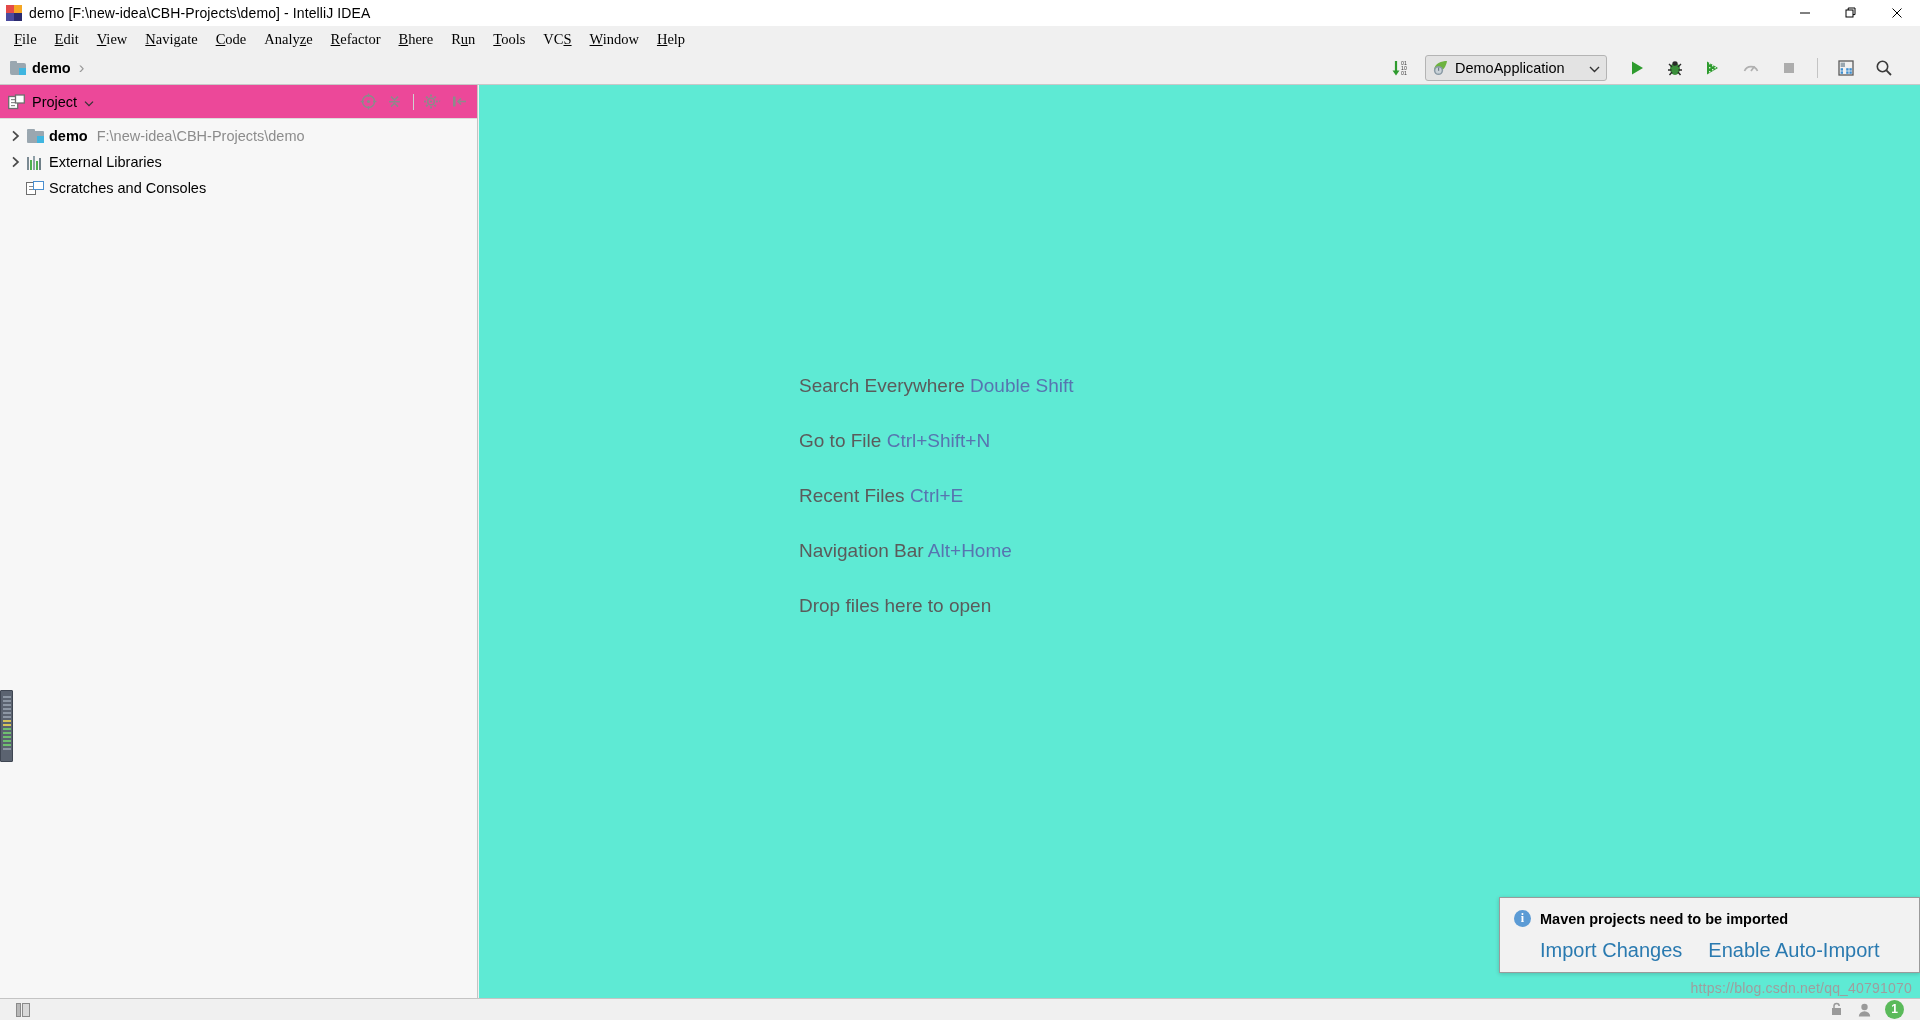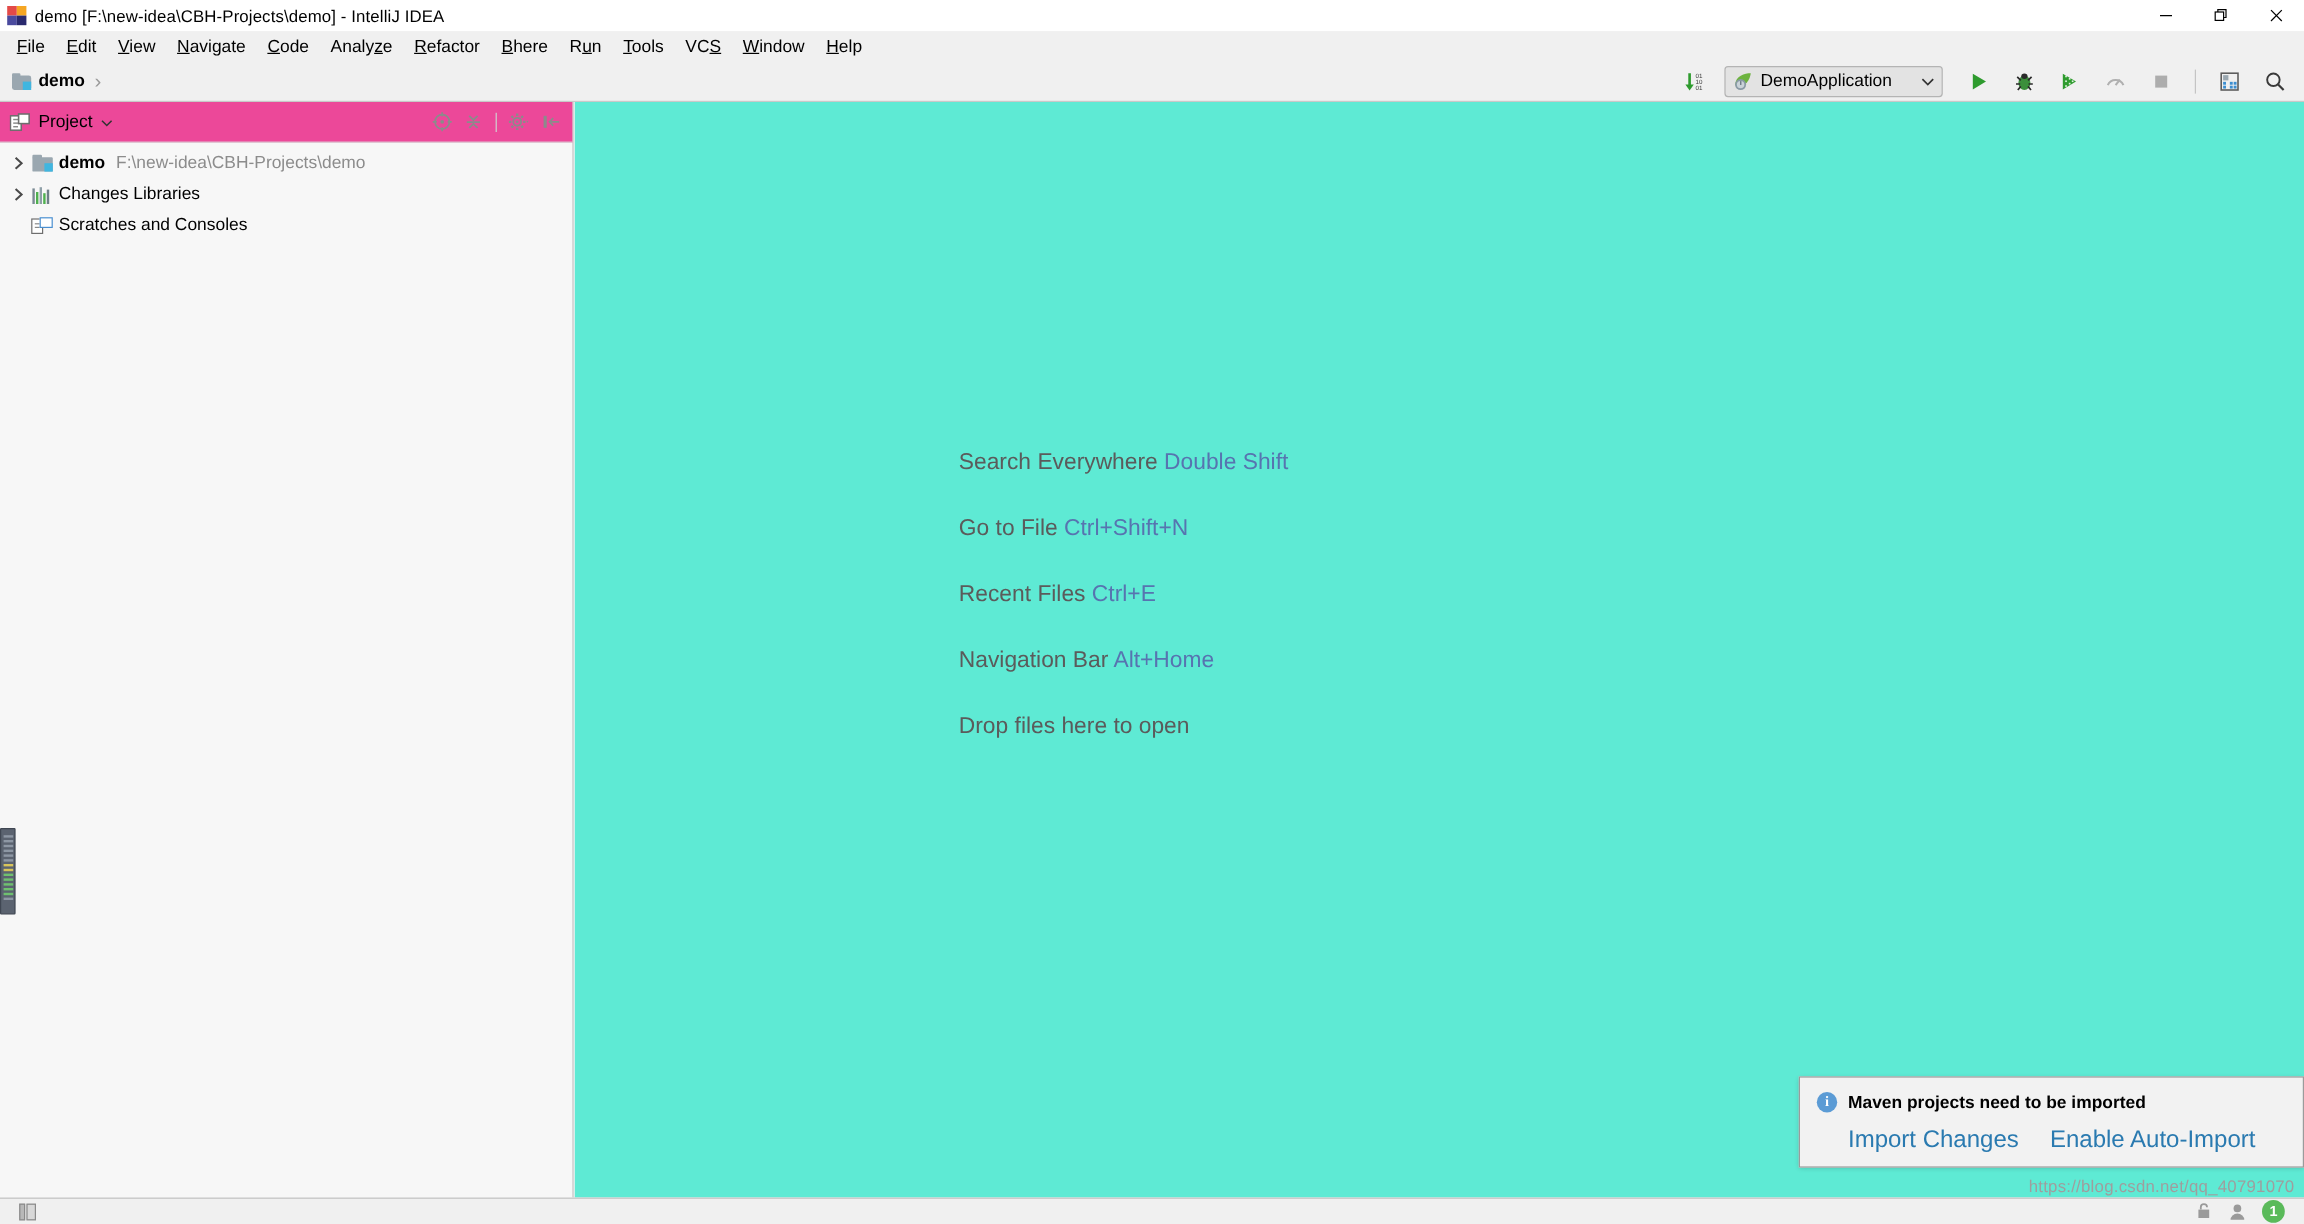--- a/index.html
+++ b/index.html
@@ -33,21 +33,21 @@
   .tb-btn {
     width: 46px; height: 26px; display: flex; align-items: center; justify-content: center;
     color: #000;
   }
   .tb-btn svg { display:block; }
 
   
   .menubar {
     position: absolute; top: 26px; left: 0; width: 1920px; height: 26px;
     background: #f0f0f0;
-    display: flex; align-items: center; padding-left: 5px;
+    display: flex; align-items: center; padding-left: 5px; font-family: Liberation Serif, serif;
   }
   .menu-item {
     font-size: 14.5px; color: #000; padding: 2px 9px; line-height: 18px;
     white-space: nowrap;
   }
   .menu-item u { text-decoration: underline; }
 
   
   .navbar {
     position: absolute; top: 52px; left: 0; width: 1920px; height: 33px;
@@ -57,21 +57,21 @@
   .crumb { display: flex; align-items: center; padding-left: 10px; }
   .crumb-folder {
     width: 16px; height: 14px; position: relative; margin-right: 6px;
   }
   .crumb-folder .body { position:absolute; left:0; top:2px; width:16px; height:12px; background:#9aa7b0; border-radius:1px 2px 2px 2px;}
   .crumb-folder .tab  { position:absolute; left:0; top:0px; width:7px; height:3px; background:#9aa7b0; border-radius:1px;}
   .crumb-folder .dot  { position:absolute; right:0px; bottom:0px; width:7px; height:7px; background:#40b6e0;}
   .crumb-text { font-size: 14.5px; font-weight: bold; color:#000; }
   .crumb-sep { font-size: 17px; color:#9a9a9a; margin-left: 8px; font-weight: 300;}
 
-  .toolbar-right { margin-left:auto; display:flex; align-items:center; padding-right:8px; gap:6px;}
+  .toolbar-right { margin-left:auto; display:flex; align-items:center; padding-right:20px; gap:6px;}
   .tbr-icon { width:32px; height:28px; display:flex; align-items:center; justify-content:center; }
   .run-config {
     height:26px; min-width:182px; background:#e3e3e3; border:1px solid #b4b4b4;
     border-radius:3px; display:flex; align-items:center; padding:0 6px 0 5px; margin:0 8px 0 2px;
   }
   .rc-icon { width:18px; height:18px; margin-right:6px; position:relative; }
   .rc-label { font-size:14.5px; color:#000; flex:1; white-space:nowrap; }
   .rc-chev { margin-left:8px; color:#333; }
   .tbr-sep { width:1px; height:20px; background:#c4c4c4; margin:0 6px; }
 
@@ -415,21 +415,21 @@
         </span>
         <span class="t-ico">
           <span class="lib">
             <i style="height:13px;background:#7b8a93;"></i>
             <i style="height:10px;background:#4fb04f;"></i>
             <i style="height:14px;background:#8fa0a8;"></i>
             <i style="height:9px;background:#4fb04f;"></i>
             <i style="height:12px;background:#6f7f88;"></i>
           </span>
         </span>
-        <span class="t-label">Changes Libraries</span>
+        <span class="t-label">External Libraries</span>
       </div>
 
       <div class="tree-row">
         <span class="tw empty"></span>
         <span class="t-ico">
           <span class="scr">
               <span class="pg"></span>
               <span class="l1"></span>
               <span class="l2"></span>
               <span class="sq"></span>

